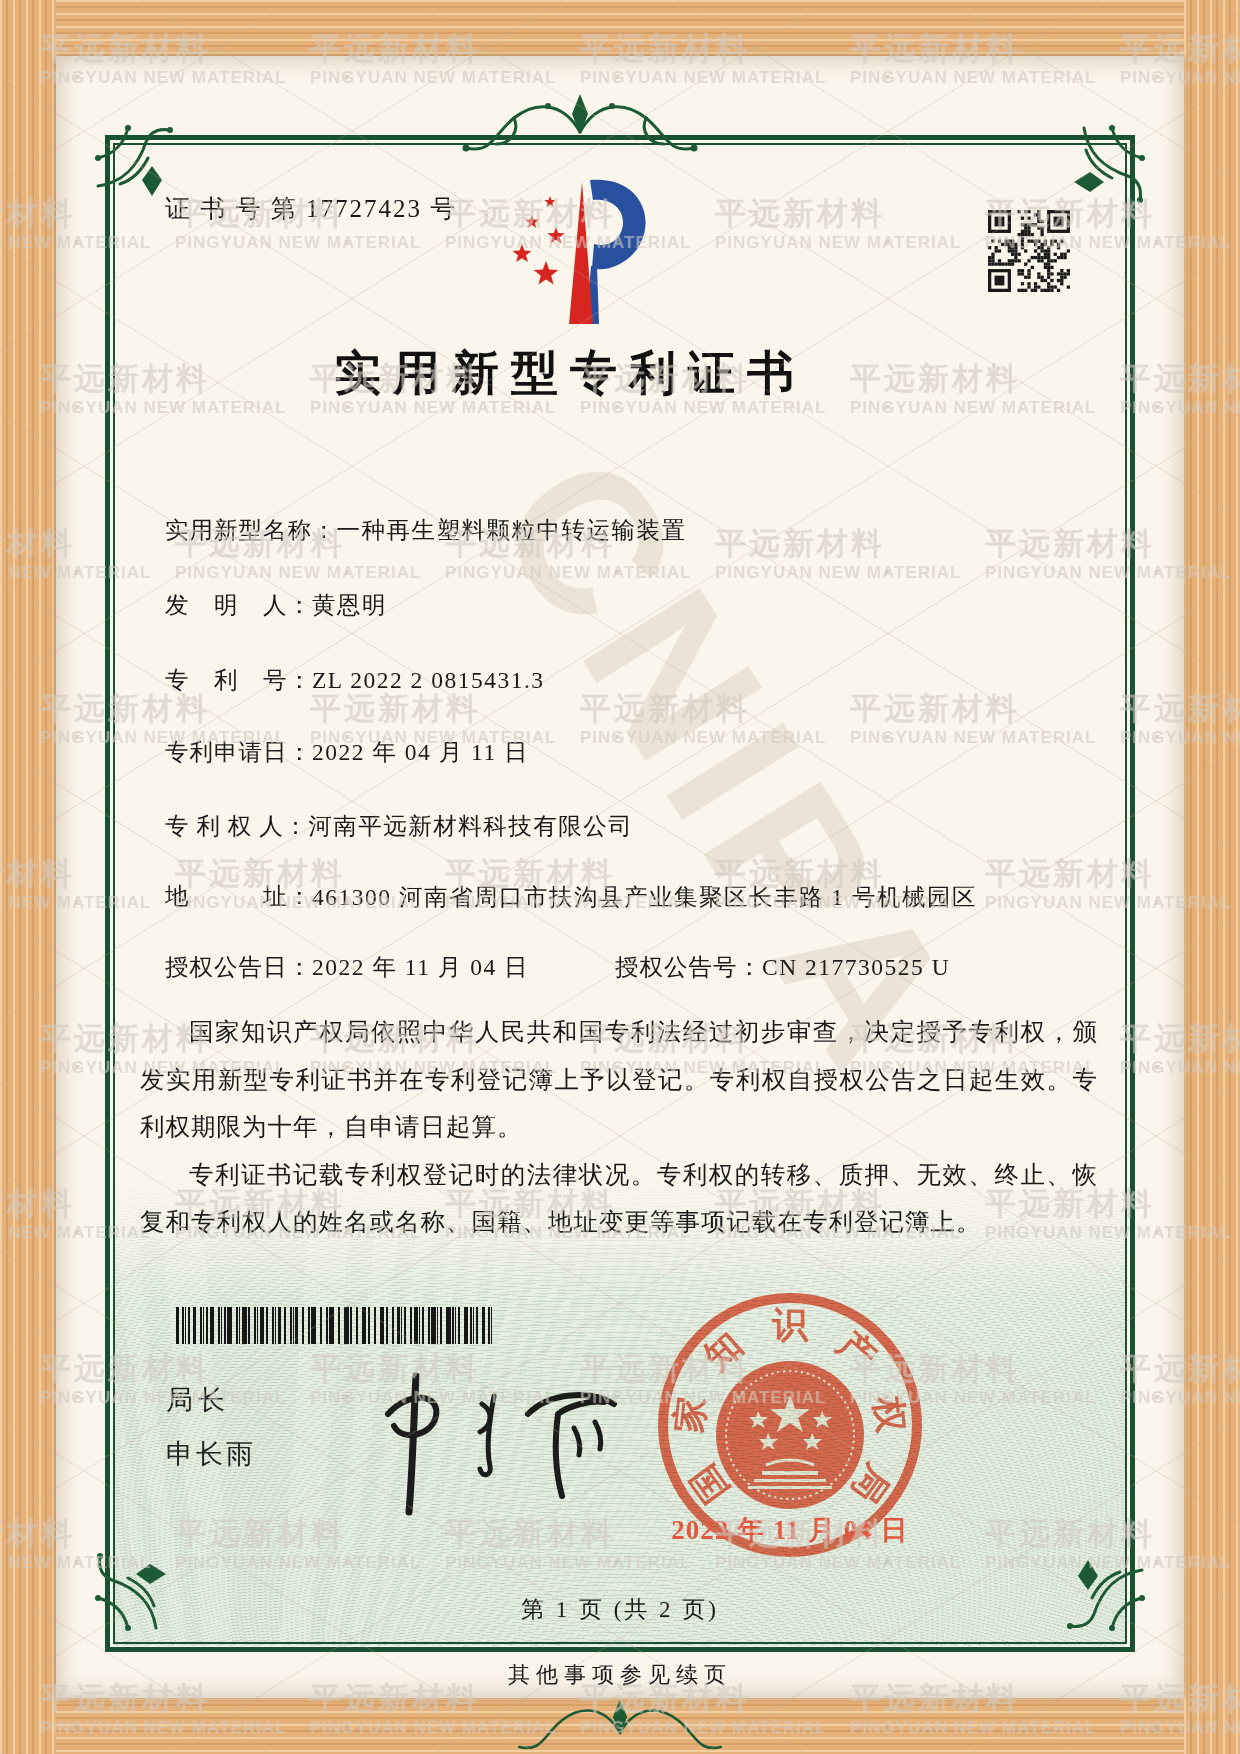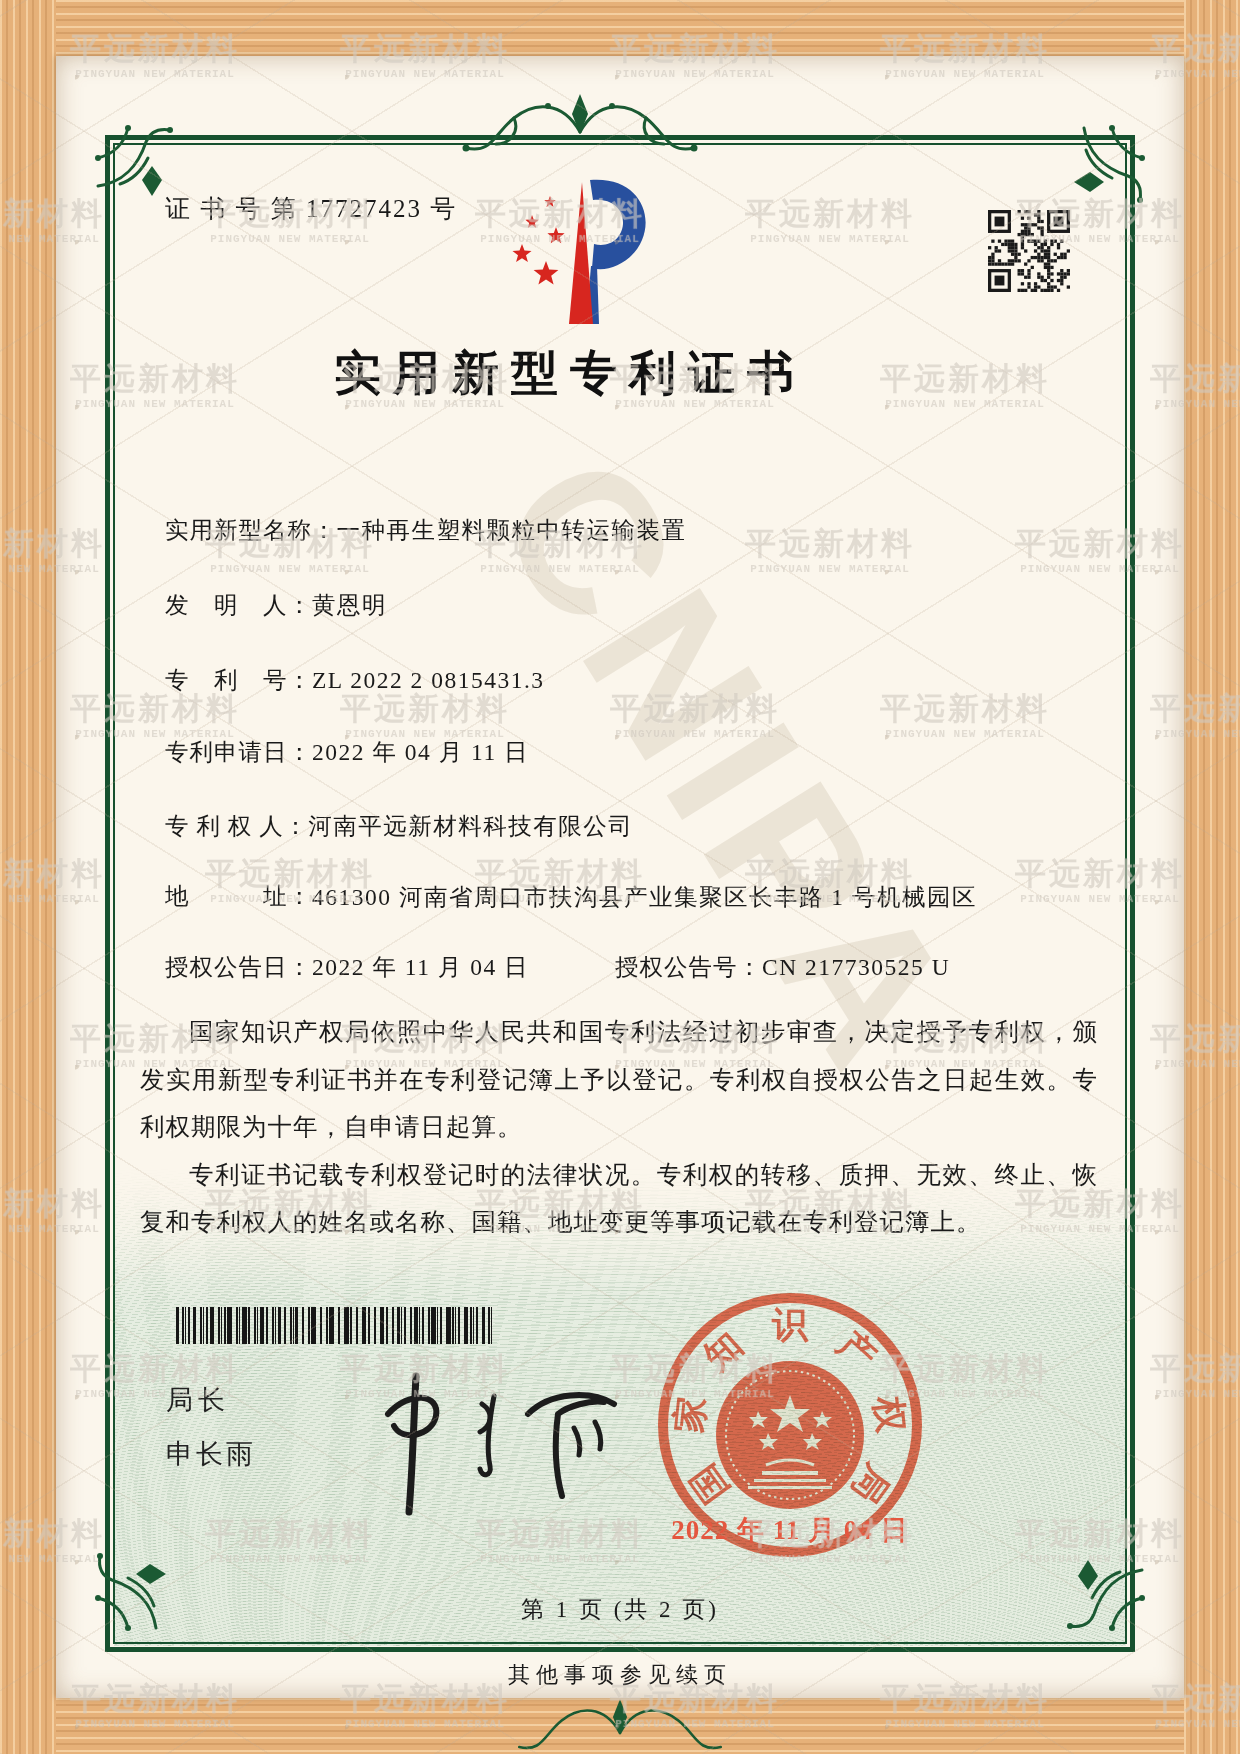--- a/index.html
+++ b/index.html
@@ -66,24 +66,24 @@
   .pageinfo{left:140px;top:1594px;width:960px;text-align:center;font-size:23px;letter-spacing:3px;z-index:6}
   .contnote{left:140px;top:1660px;width:960px;text-align:center;font-size:22px;letter-spacing:6px;z-index:6}
 
   
   .overlay{position:absolute;inset:0;z-index:60;pointer-events:none;
     background-image:
       radial-gradient(circle at 0 0,rgba(176,158,136,.38) 0 4px,rgba(0,0,0,0) 5px),
       repeating-linear-gradient(32deg,rgba(188,170,148,.20) 0 1.5px,rgba(0,0,0,0) 1.5px 142px),
       repeating-linear-gradient(-32deg,rgba(188,170,148,.20) 0 1.5px,rgba(0,0,0,0) 1.5px 142px);
     background-size:270px 165px,auto,auto;background-position:75px 75px,0 0,0 0}
-  .wm{position:absolute;width:230px;text-align:center;color:rgba(168,156,138,.32);
-      text-shadow:0 0 1px rgba(255,255,255,.45);font-family:Liberation Mono, monospace;white-space:nowrap}
+  .wm{position:absolute;width:230px;text-align:left;color:rgba(168,156,138,.32);
+      text-shadow:0 0 1px rgba(255,255,255,.45);font-family:Liberation Sans, sans-serif;white-space:nowrap}
   .wm .cn{display:block;font-size:31px;font-weight:bold;letter-spacing:3px}
-  .wm .en{display:block;font-size:11px;font-weight:bold;letter-spacing:1px;margin-top:-2px}
+  .wm .en{display:block;font-size:17px;font-weight:bold;letter-spacing:1px;margin-top:-2px}
 </style>
 </head>
 <body>
 
 <div class="wood">
   <div class="wood-strip wood-h wood-top"></div>
   <div class="wood-strip wood-h wood-bottom"></div>
   <div class="wood-strip wood-v wood-left"></div>
   <div class="wood-strip wood-v wood-right"></div>
 </div>

